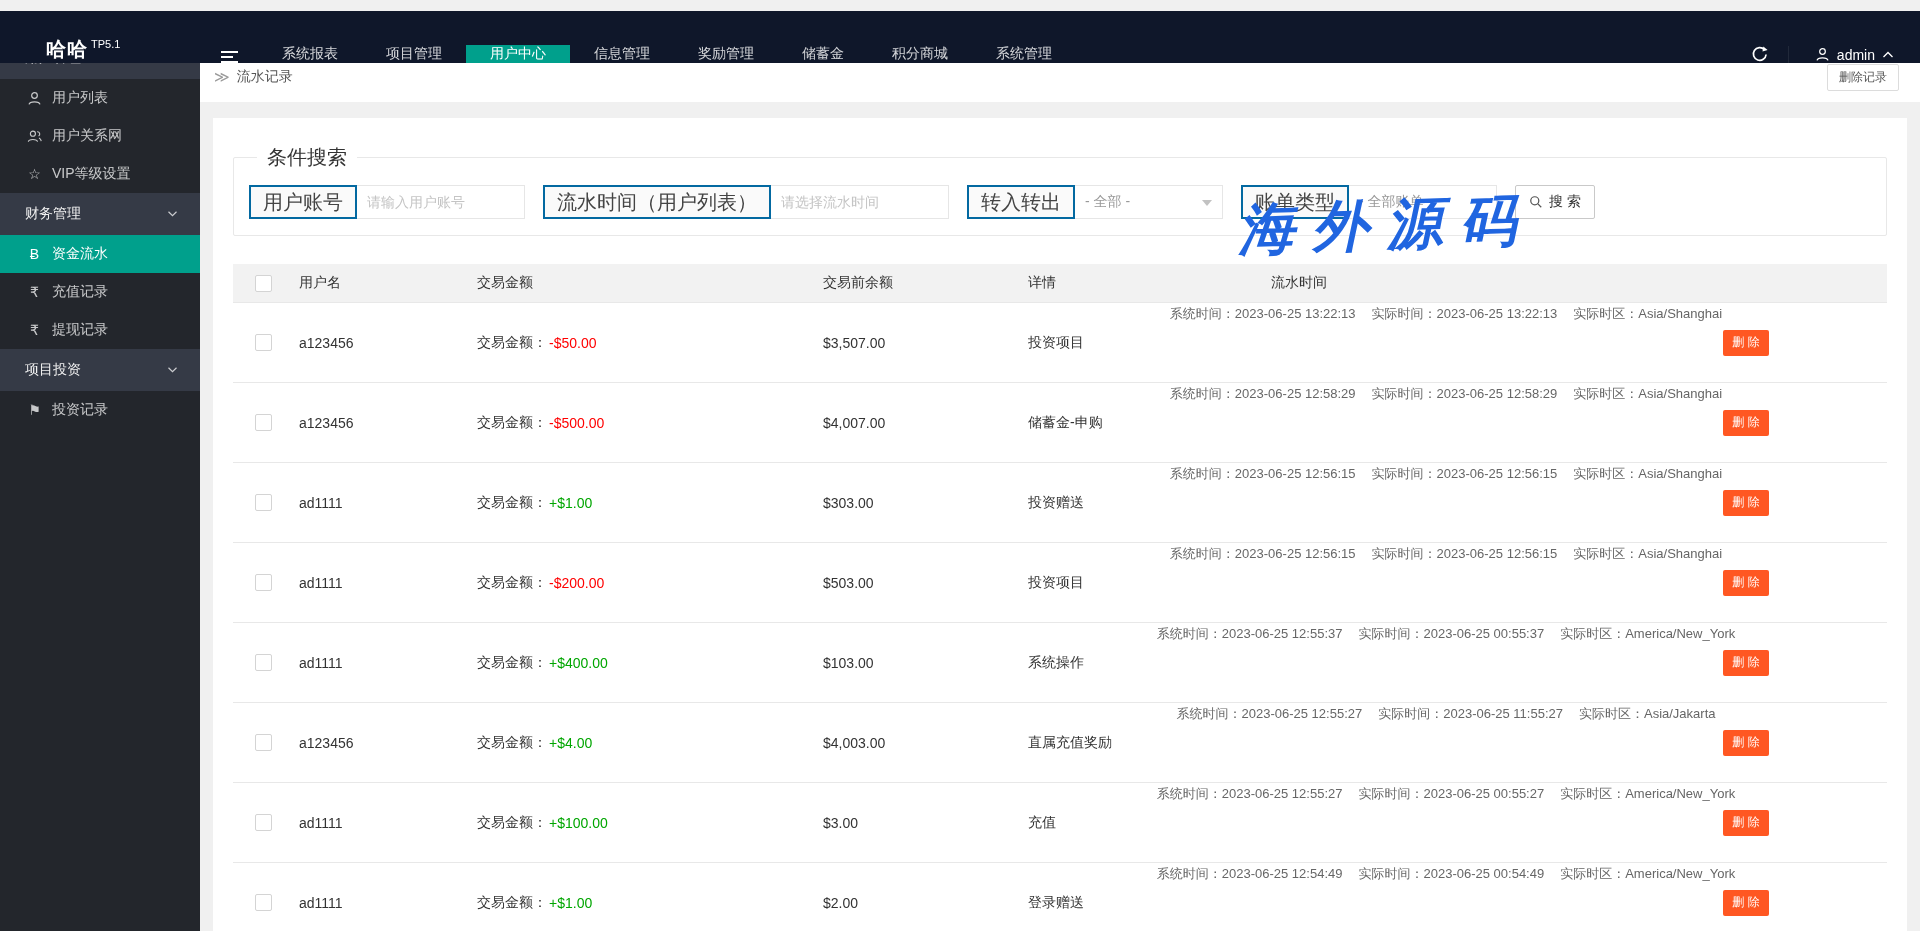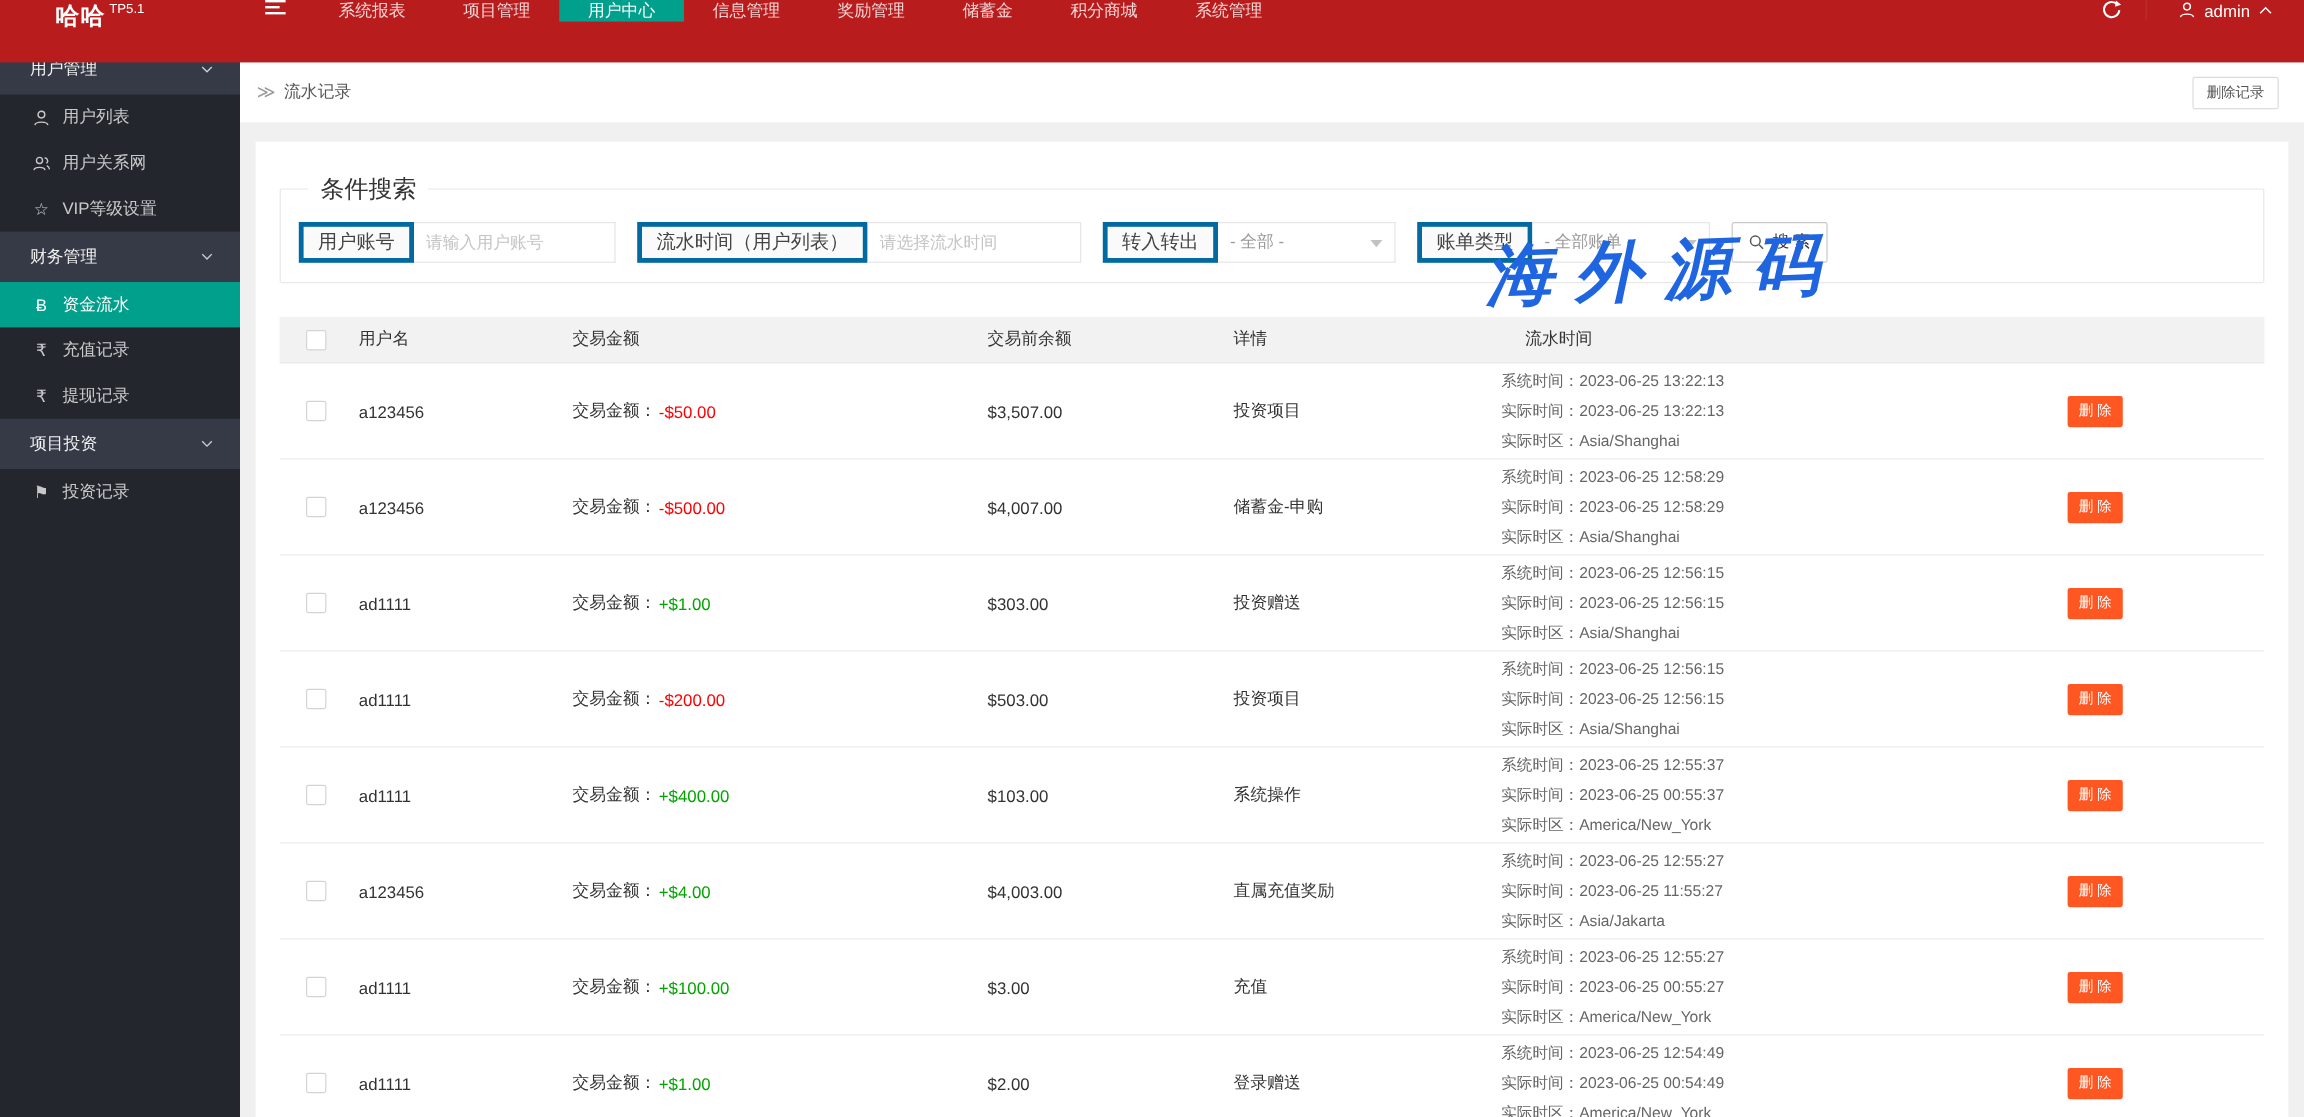--- a/index.html
+++ b/index.html
@@ -1,21 +1,21 @@
 <!DOCTYPE html>
 <html><head>
 <meta charset="utf-8">
 <style>
   * { margin:0; padding:0; box-sizing:border-box; }
   html,body { width:1920px; height:931px; overflow:hidden; }
   body { font-family:"Liberation Sans","DejaVu Sans",sans-serif; font-size:14px; color:#333; }
   .app { position:relative; width:1920px; height:931px; background:#f0f0f0; overflow:hidden; }
 
   
-  .navbar { position:absolute; top:0; left:0; right:0; height:52px; background:#b91c1c; display:flex; align-items:flex-start; z-index:20; }
+  .navbar { position:absolute; top:11px; left:0; right:0; height:52px; background:#0f172a; display:flex; align-items:flex-end; z-index:20; }
   .logo { width:200px; display:flex; align-items:center; padding-left:46px; color:#fff; cursor:pointer; }
   .logo-main { font-size:20px; font-weight:bold; letter-spacing:1px; }
   .logo-badge { font-size:11px; margin-left:3px; margin-top:-12px; color:#fff; }
   .nav-toggle { width:58px; display:flex; align-items:center; justify-content:center; cursor:pointer; }
   .nav-toggle .bars { display:flex; flex-direction:column; gap:3px; }
   .nav-toggle .bars i { display:block; width:17px; height:2px; background:#fff; }
   .nav-toggle .bars i:nth-child(2){ width:12px; }
   .nav-menu { display:flex; align-items:stretch; list-style:none; }
   .nav-item { display:flex; align-items:center; padding:0 24px; color:rgba(255,255,255,.82); cursor:pointer; }
   .nav-item.active { background:#00a08c; color:#fff; }
@@ -39,21 +39,21 @@
   .crumb-del { margin-left:auto; height:27px; padding:0 11px; background:#fff; border:1px solid #dcdcdc; border-radius:2px; font-size:12px; color:#555; cursor:pointer; }
 
   
   .content { padding:16px 13px; }
   .card { background:#fff; min-height:1100px; padding:14px 20px 20px; position:relative; }
 
   fieldset.search-field { border:1px solid #e8e8e8; border-radius:2px; margin-top:12px; padding:14px 15px 16px; }
   fieldset.search-field legend { padding:0 10px; margin-left:8px; font-size:20px; color:#333; }
   .form-row { display:flex; align-items:center; gap:18px; }
   .igroup { display:flex; align-items:stretch; height:34px; }
-  .igroup .ilabel { display:flex; align-items:center; padding:0 12px; background:#fafafa; border:4px solid #0369a1; font-size:16px; color:#444; white-space:nowrap; }
+  .igroup .ilabel { display:flex; align-items:center; padding:0 12px; background:#fafafa; border:2px solid #0369a1; font-size:20px; color:#444; white-space:nowrap; }
   .igroup input { height:34px; border:1px solid #e6e6e6; border-left:none; padding:0 10px; font-size:14px; color:#333; outline:none; font-family:inherit; }
   .igroup input::placeholder { color:#c4c4c4; }
   .igroup .iselect { position:relative; display:flex; align-items:center; width:148px; border:1px solid #e6e6e6; border-left:none; padding:0 10px; color:#999; font-size:14px; cursor:pointer; background:#fff; }
   .iselect .caret { position:absolute; right:10px; top:50%; margin-top:-2px; width:0; height:0; border:5px solid transparent; border-top:6px solid #c2c2c2; }
   .search-btn { display:flex; align-items:center; gap:6px; height:34px; padding:0 13px; background:#fff; border:1px solid #c9c9c9; border-radius:2px; font-size:14px; color:#333; cursor:pointer; }
 
   
   .table { margin-top:28px; }
   .tr { display:flex; align-items:stretch; border-bottom:1px solid #e8e8e8; background:#fff; }
   .tr.thead { background:#f2f2f2; border-bottom:1px solid #e8e8e8; }
@@ -63,21 +63,21 @@
   .c1 { width:66px; padding-left:22px; }
   .c2 { width:178px; }
   .c3 { width:346px; }
   .c4 { width:205px; }
   .c5 { width:223px; }
   .c6 { width:390px; }
   .c6.hcell { padding-left:20px; }
   .c7 { flex:1; }
   .cb { width:17px; height:17px; background:#fff; border:1px solid #d4d4d4; border-radius:2px; cursor:pointer; }
   .amount-val { margin-left:2px; }
-  .time-cell { flex-direction:column; align-items:flex-start; justify-content:center; gap:4px; }
+  .time-cell { flex-direction:row; align-items:flex-start; justify-content:center; gap:16px; }
   .tline { line-height:21px; font-size:13px; color:#666; white-space:nowrap; }
   .tline .tl { color:#666; }
   .del-btn { margin-left:auto; margin-right:118px; width:46px; height:26px; background:#ff5722; color:#fff; border:none; border-radius:2px; font-size:12px; cursor:pointer; white-space:nowrap;text-align:center; }
 
   
   .watermark { position:absolute; left:1238px; top:188px; z-index:30; font-family:"DejaVu Serif","Liberation Serif",serif; font-style:italic; font-weight:bold; font-size:56px; letter-spacing:18px; transform:rotate(-2deg); pointer-events:none; white-space:nowrap; }
 
   svg { display:block; }
 </style>
 </head>

